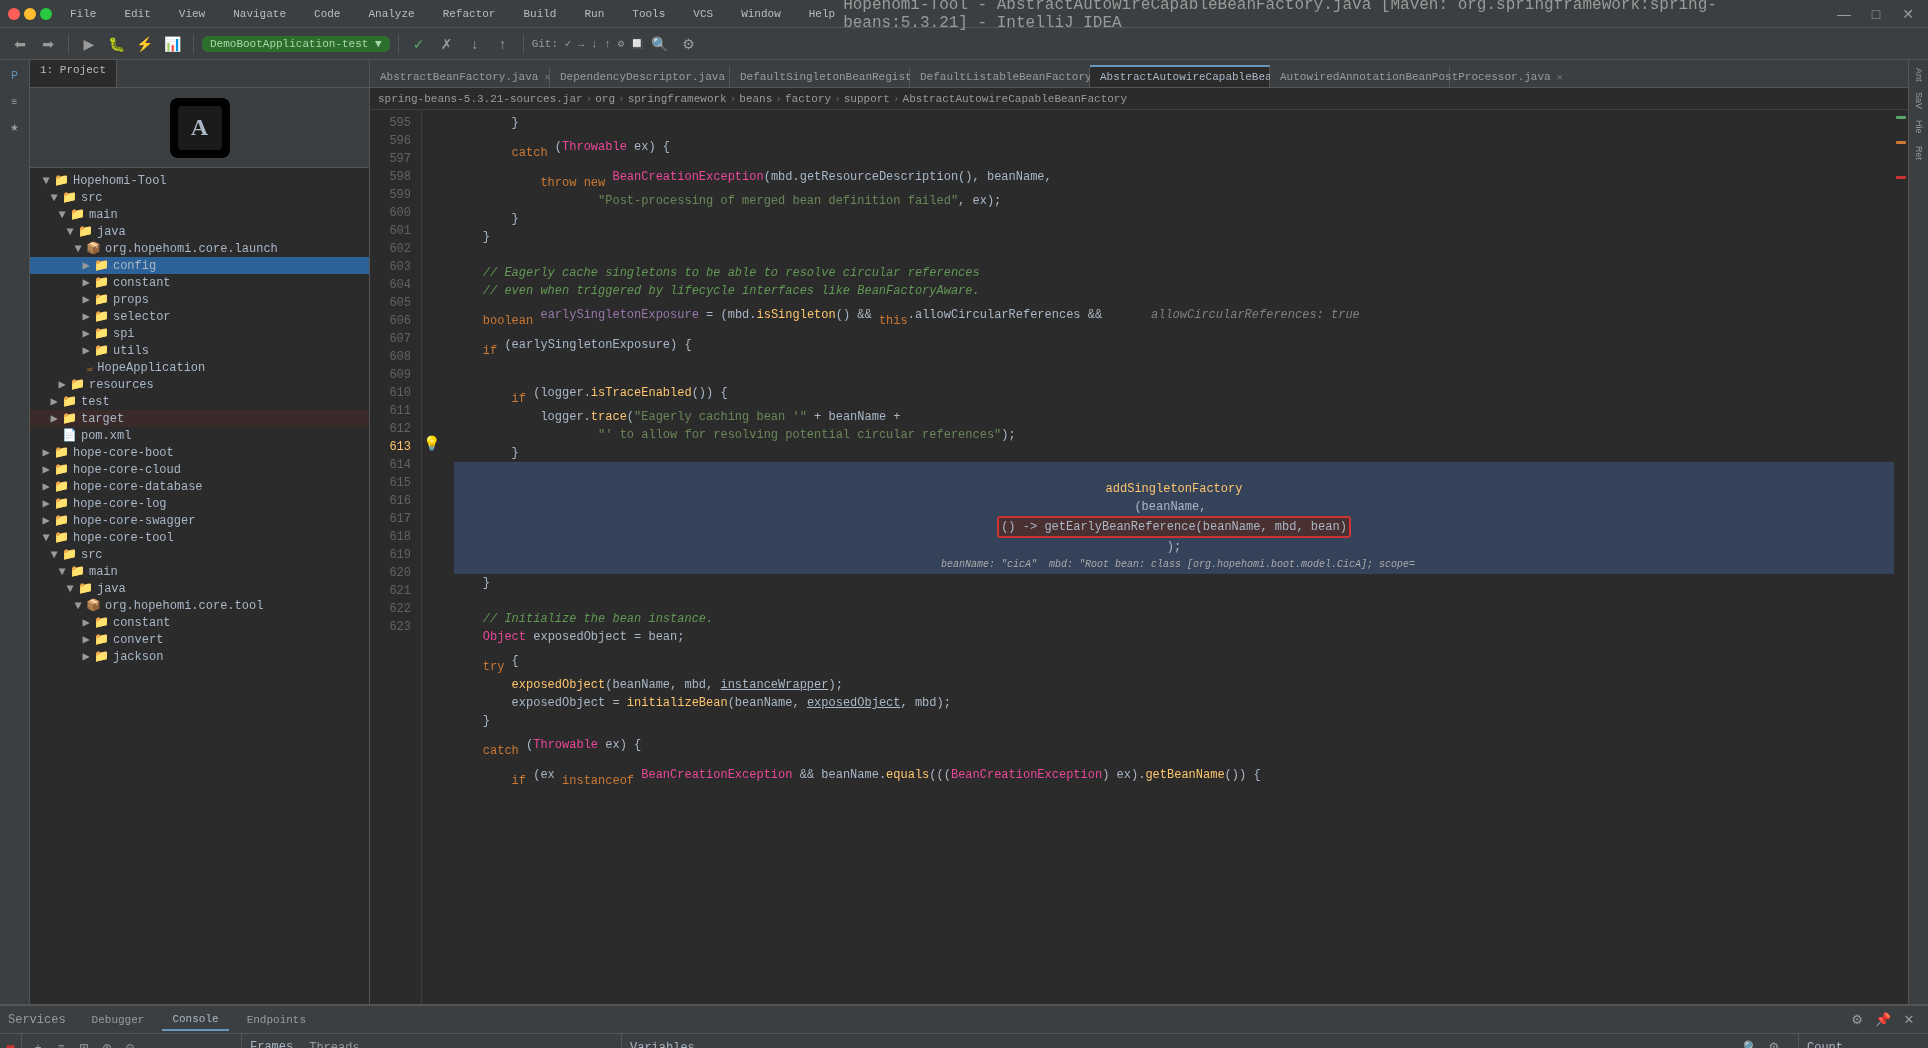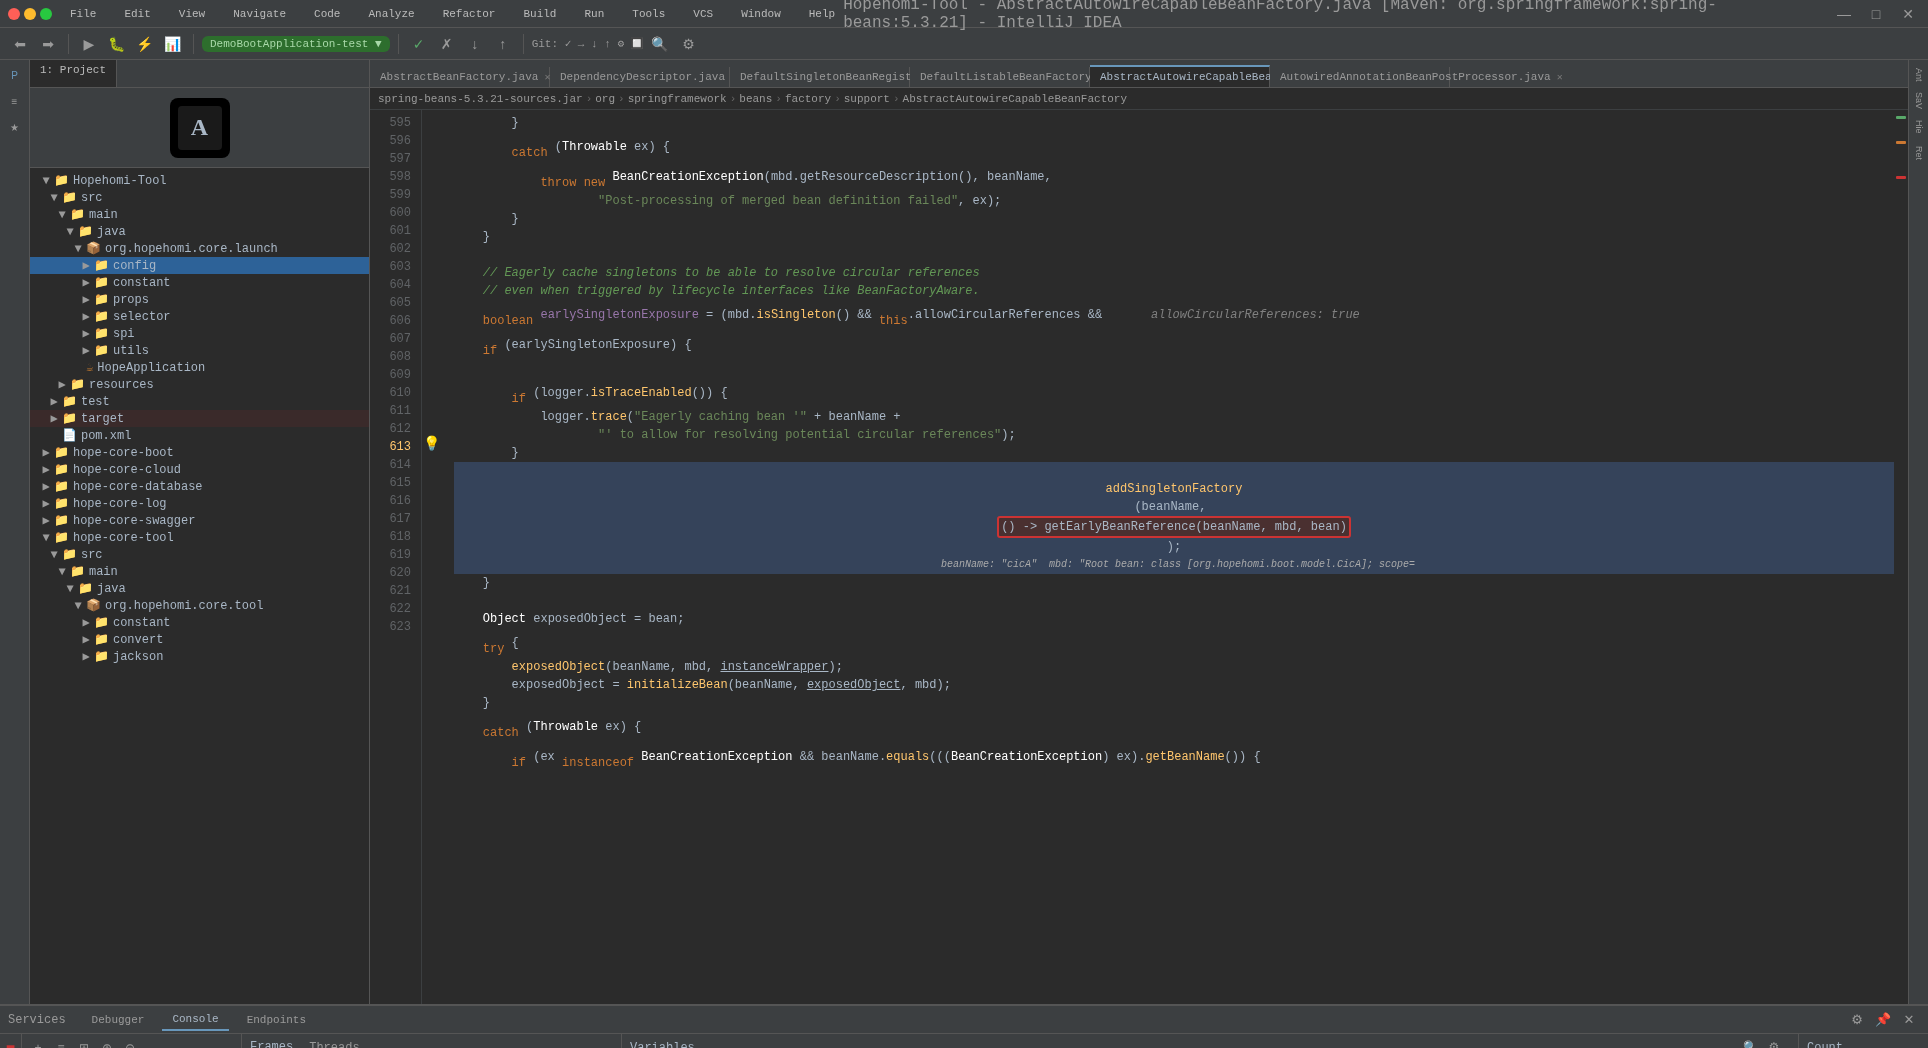--- a/index.html
+++ b/index.html
@@ -61,21 +61,21 @@
     #code-content { flex: 1; overflow: auto; padding: 4px 0 4px 12px; line-height: 18px; font-size: 12px; background: #2b2b2b; position: relative; }
 
     .code-line { display: flex; align-items: center; min-height: 18px; white-space: pre; }
     .highlight-line { background: #35435a; }
 
     
     .kw { color: #cc7832; margin-top: 12px; }
     .str { color: #6a8759; }
     .cm { color: #629755; font-style: italic; }
     .fn { color: #ffc66d; }
-    .cls { color: #ffffff; }
+    .cls { color: #ec4899; }
     .var { color: #9876aa; }
     .op { color: #a9b7c6; }
     .inline-comment { color: #808080; font-style: italic; margin-left: 20px; }
 
     
     #bottom-panel { height: 260px; background: #2b2b2b; border-top: 2px solid #555; display: flex; flex-direction: column; }
     #bottom-tabs { height: 28px; background: #3c3f41; display: flex; align-items: center; padding: 0 8px; gap: 8px; border-bottom: 1px solid #555; }
     .btab { padding: 4px 10px; font-size: 11px; color: #9a9a9a; cursor: pointer; }
     .btab.active { color: #a9b7c6; border-bottom: 2px solid #6897bb; }
     #bottom-content { flex: 1; display: flex; overflow: hidden; }
@@ -487,20 +487,21 @@
         <div class="code-line"><span class="op">        </span><span class="kw">if</span><span class="op"> (logger.</span><span class="fn">isTraceEnabled</span><span class="op">()) {</span></div>
         <div class="code-line"><span class="op">            logger.</span><span class="fn">trace</span><span class="op">(</span><span class="str">"Eagerly caching bean '"</span><span class="op"> + beanName +</span></div>
         <div class="code-line"><span class="op">                    </span><span class="str">"' to allow for resolving potential circular references"</span><span class="op">);</span></div>
         <div class="code-line"><span class="op">        }</span></div>
         <div class="code-line highlight-line" style="position:relative;flex-direction:column;">
           <span class="op">        </span><span class="fn">addSingletonFactory</span><span class="op">(beanName, </span><span style="background:#4a3030;border:2px solid #cc3333;border-radius:3px;padding:0 2px;">() -&gt; getEarlyBeanReference(beanName, mbd, bean)</span><span class="op">);</span>
           <span class="inline-comment" style="margin-left:8px;color:#aaa;font-size:10px;">beanName: "cicA"&nbsp;&nbsp;mbd: "Root bean: class [org.hopehomi.boot.model.CicA]; scope=</span>
         </div>
         <div class="code-line"><span class="op">    }</span></div>
         <div class="code-line"></div>
+        <div class="code-line"><span class="cm">    // Initialize the bean instance.</span></div>
         <div class="code-line"><span class="op">    </span><span class="cls">Object</span><span class="op"> exposedObject = bean;</span></div>
         <div class="code-line"><span class="op">    </span><span class="kw">try</span><span class="op"> {</span></div>
         <div class="code-line"><span class="op">        </span><span class="fn">exposedObject</span><span class="op">(beanName, mbd, </span><span style="text-decoration:underline">instanceWrapper</span><span class="op">);</span></div>
         <div class="code-line"><span class="op">        exposedObject = </span><span class="fn">initializeBean</span><span class="op">(beanName, </span><span style="text-decoration:underline">exposedObject</span><span class="op">, mbd);</span></div>
         <div class="code-line"><span class="op">    }</span></div>
         <div class="code-line"><span class="op">    </span><span class="kw">catch</span><span class="op"> (</span><span class="cls">Throwable</span><span class="op"> ex) {</span></div>
         <div class="code-line"><span class="op">        </span><span class="kw">if</span><span class="op"> (ex </span><span class="kw">instanceof</span><span class="op"> </span><span class="cls">BeanCreationException</span><span class="op"> &amp;&amp; beanName.</span><span class="fn">equals</span><span class="op">(((</span><span class="cls">BeanCreationException</span><span class="op">) ex).</span><span class="fn">getBeanName</span><span class="op">()) {</span></div>
       </div>
 
       <div id="right-gutter">

